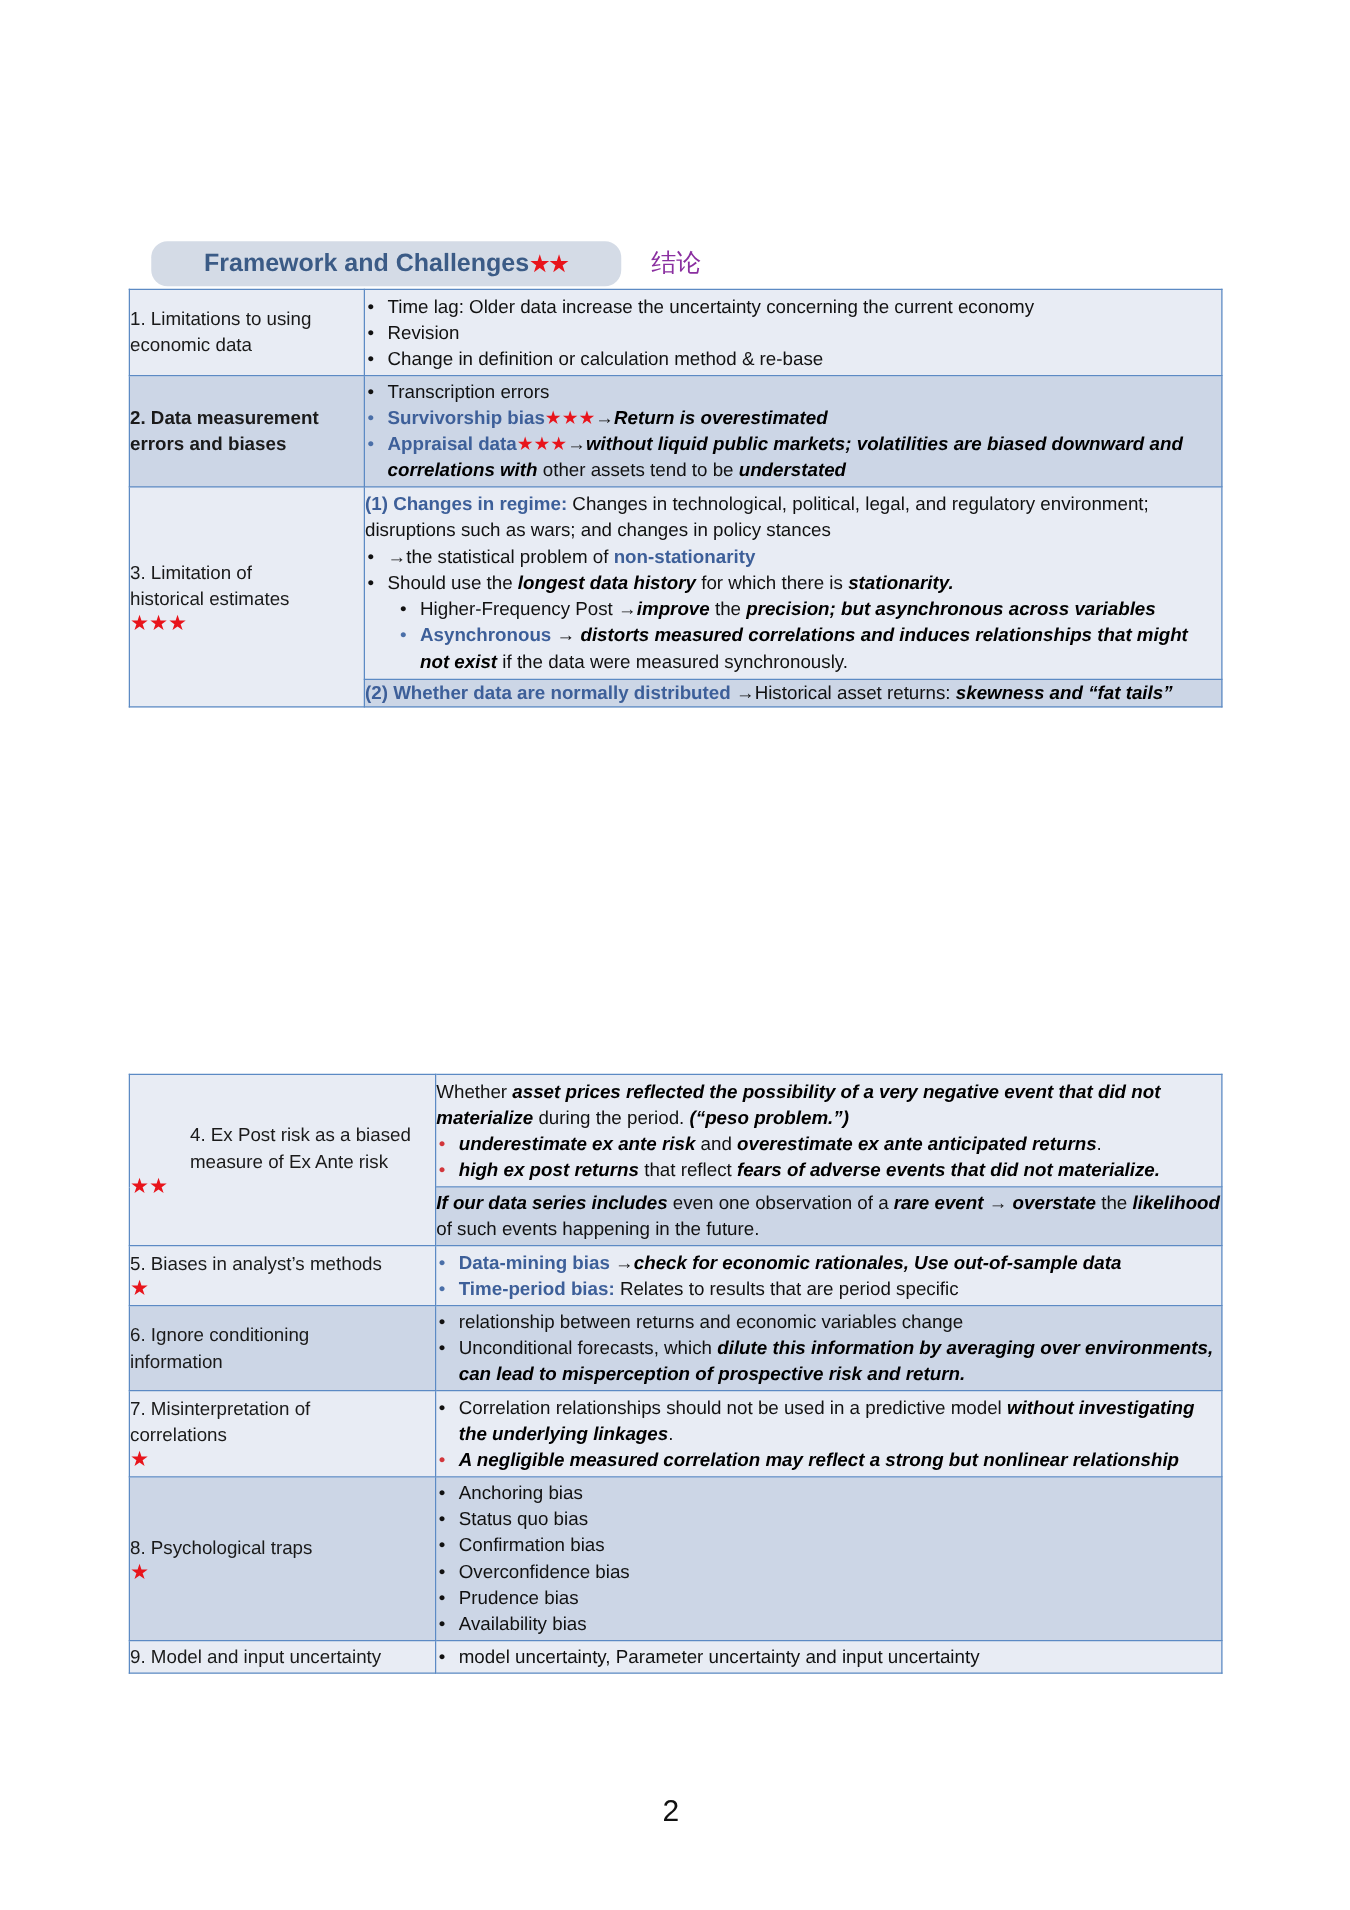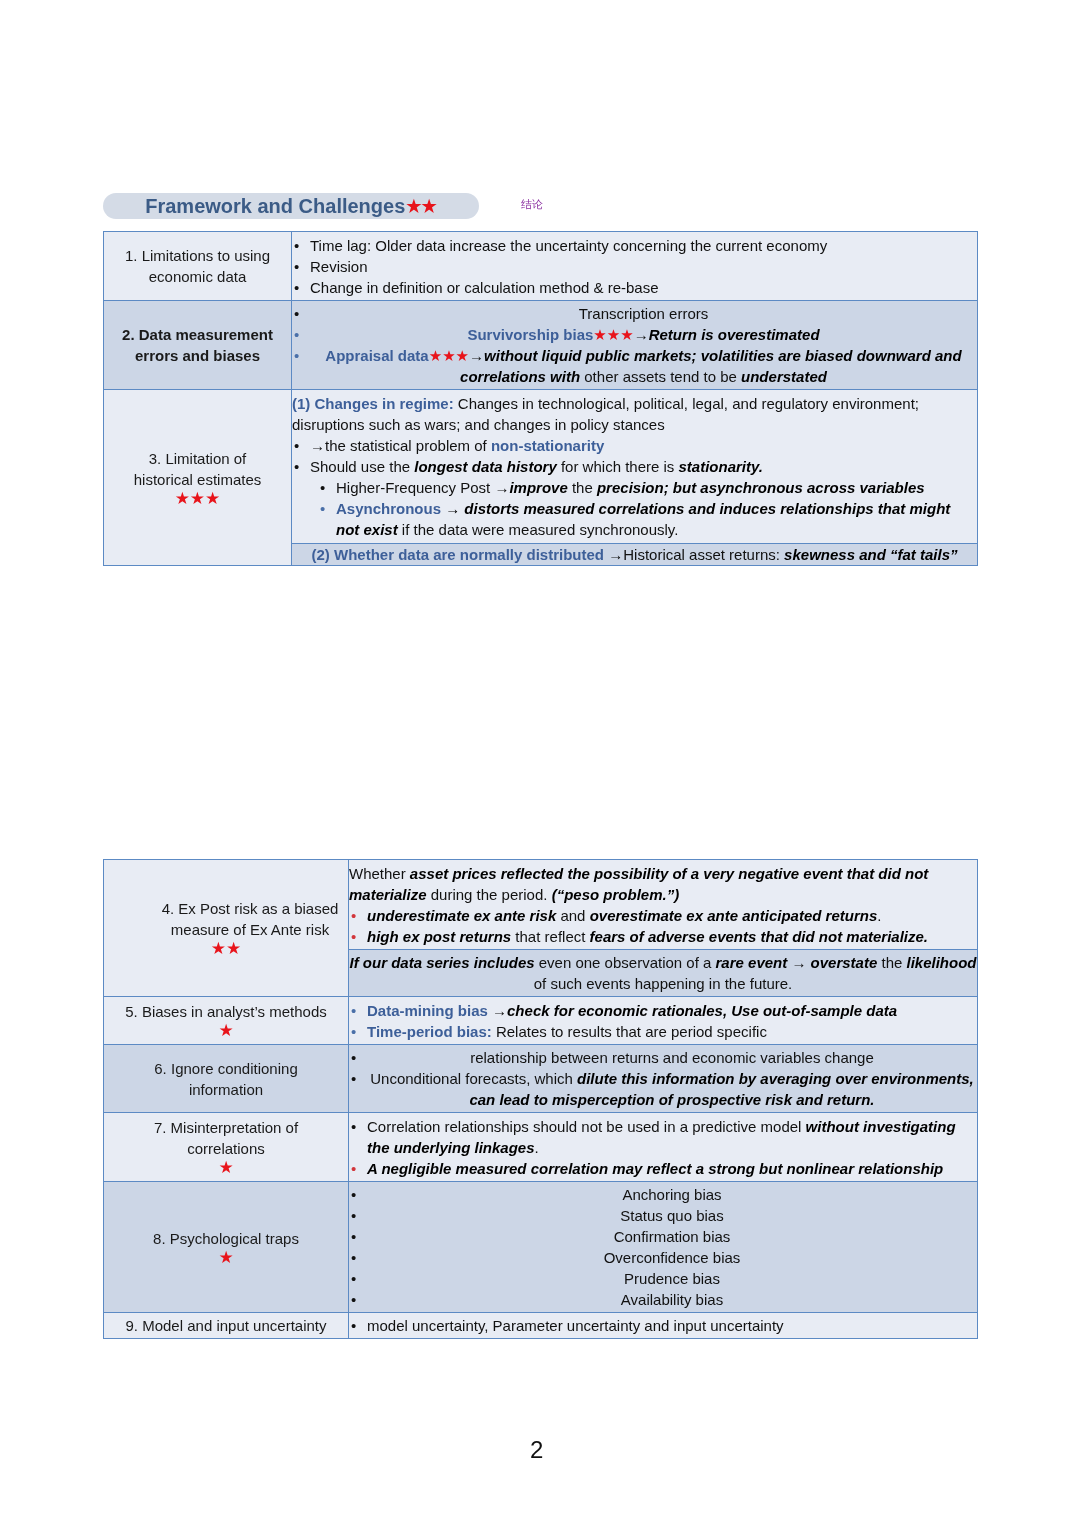--- a/index.html
+++ b/index.html
@@ -1,34 +1,34 @@
 <!DOCTYPE html>
 <html><head>
 <meta charset="utf-8">
 <style>
   html, body { margin:0; padding:0; background:#ffffff; }
   body { width:1080px; height:1528px; position:relative; font-family:"Liberation Sans", sans-serif; color:#111; }
   .title-pill {
-    position:absolute; left:103px; top:193px; width:376px; height:26px;
+    position:absolute; left:121px; top:193px; width:376px; height:36px;
     background:#d4dbe6; border-radius:13px;
     display:flex; align-items:center; justify-content:center;
     font-weight:bold; font-size:20px; color:#3b5b86;
   }
   .title-pill .stars { color:#e8141b; font-size:17px; margin-left:1px; }
-  .cn-label { position:absolute; left:521px; top:197px; font-size:11px; color:#8a2fa0; font-family:"DejaVu Sans", sans-serif; }
+  .cn-label { position:absolute; left:521px; top:197px; font-size:20px; color:#8a2fa0; font-family:"DejaVu Sans", sans-serif; }
   table.grid {
     position:absolute; border-collapse:collapse; table-layout:fixed;
     font-size:15px; line-height:21px;
   }
   table.grid td { border:1.5px solid #5c8ac4; vertical-align:middle; padding:0; }
-  td.label { text-align:center; color:#1a1a1a; }
+  td.label { text-align:left; color:#1a1a1a; }
   td.label .stars { color:#e8141b; font-size:17px; display:block; line-height:18px; }
   td.content { padding:2px 6px 2px 8px; }
   .bg-light { background:#e8ecf4; }
-  .bg-dark { background:#ccd6e6;text-align:center; }
+  .bg-dark { background:#ccd6e6; }
   ul.b { list-style:none; margin:0; padding:0; }
   ul.b li { position:relative; padding-left:18px; }
   ul.b li::before { content:"•"; position:absolute; left:2px; top:0; color:#111; }
   ul.b li.blue-dot::before { color:#4a6fa8; }
   ul.b li.red-dot::before { color:#d2363b; }
   ul.sub { margin-left:26px; }
   .blue { color:#3d5f99; font-weight:bold; }
   .red { color:#000000; font-style:italic; font-weight:bold; }
   .star { color:#e8141b; font-style:normal; }
   .page-num { position:absolute; left:530px; top:1436px; font-size:24px; color:#111; }

